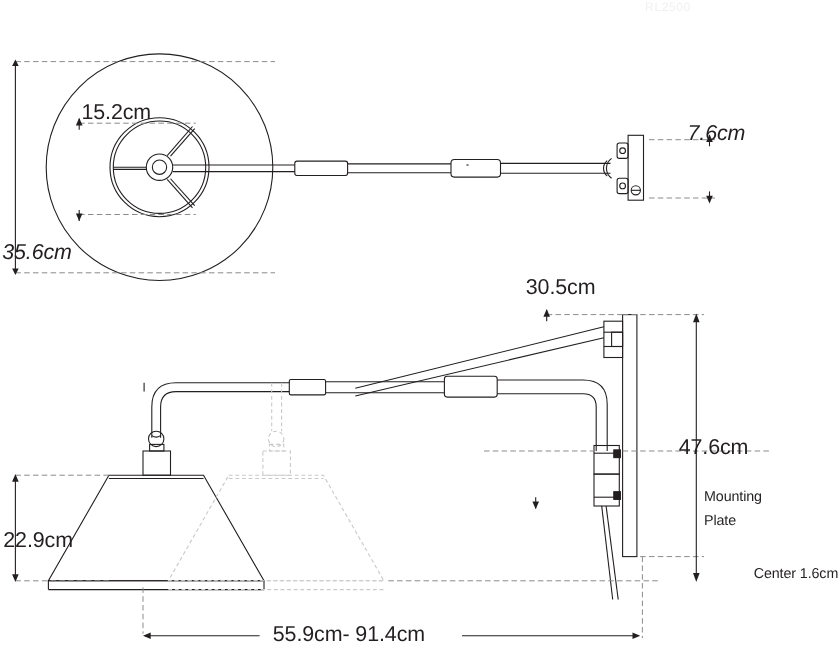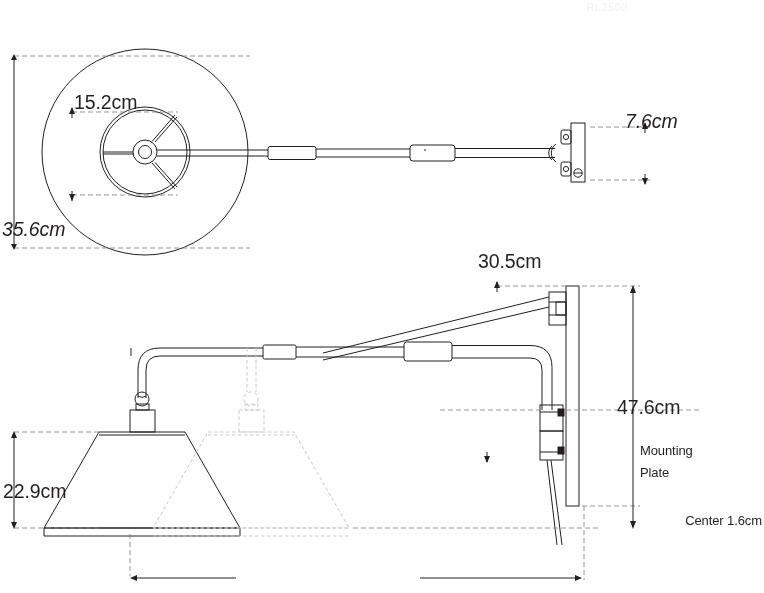--- a/index.html
+++ b/index.html
@@ -223,15 +223,16 @@
   <div class="lbl dim" style="left:478px;top:250px;">30.5cm</div>
 
   <div class="lbl dim" style="left:3px;top:480px;">22.9cm</div>
 
   <div class="lbl dim" style="left:617px;top:396px;">47.6cm</div>
 
   <div class="lbl note" style="left:640px;top:443px;">Mounting</div>
   <div class="lbl note" style="left:640px;top:465px;">Plate</div>
   <div class="lbl note" style="left:640px;top:489px;width:122px;text-align:right;margin-top:24px;">Center 1.6cm</div>
 
+  <div class="lbl dim" style="left:248px;top:566px;">55.9cm- 91.4cm</div>
 
   <div class="wm">RL2500</div>
 </div>
 
 </body></html>

